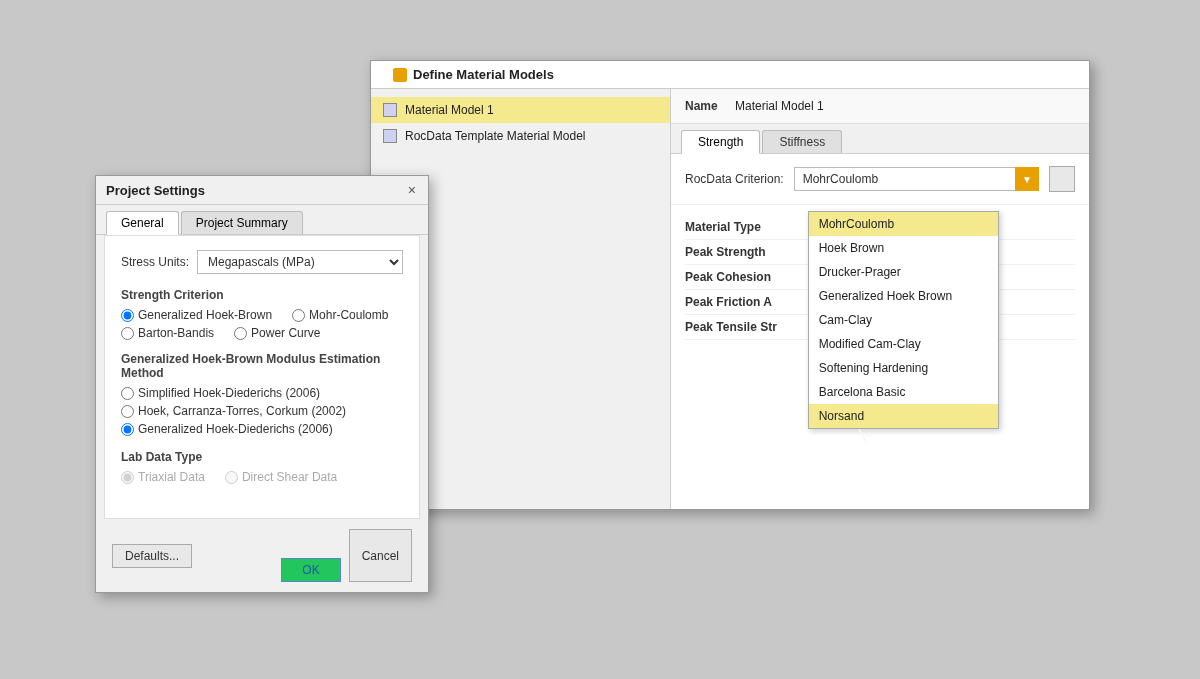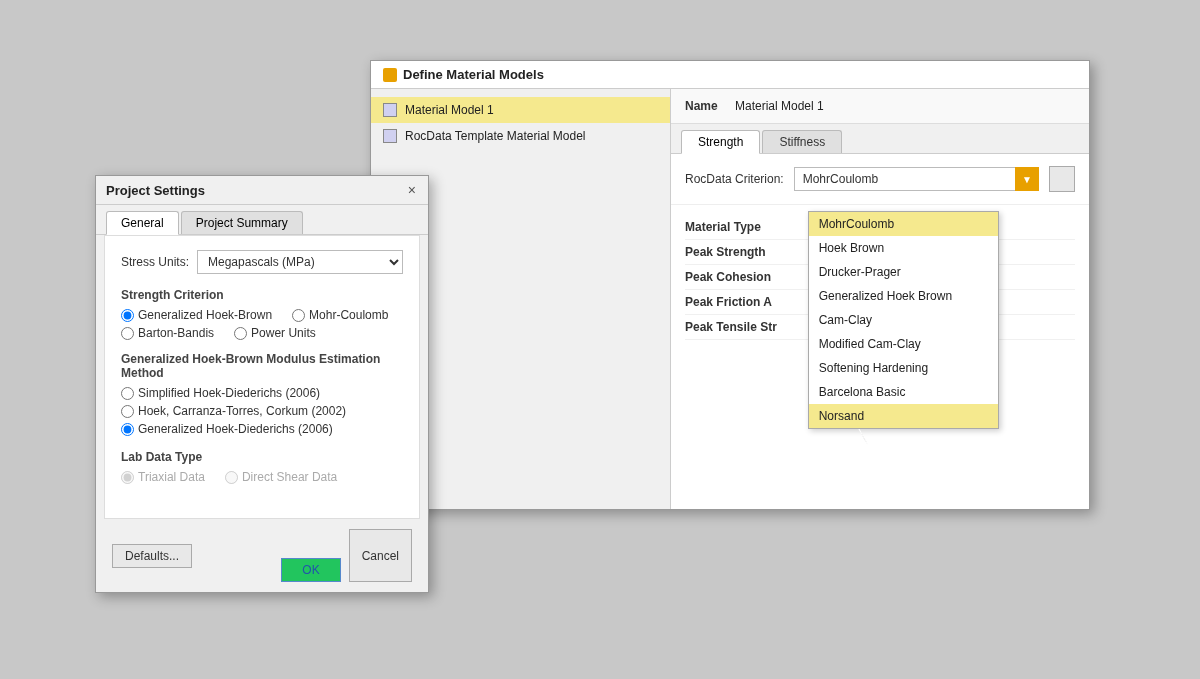--- a/index.html
+++ b/index.html
@@ -19,21 +19,21 @@
       top: 60px;
       left: 370px;
       width: 720px;
       background: #f0f0f0;
       border: 1px solid #999;
       box-shadow: 4px 4px 12px rgba(0,0,0,0.3);
     }
     .dialog-titlebar {
       background: #fff;
       border-bottom: 1px solid #ccc;
-      padding: 6px 12px;
+      padding: 6px 22px;
       display: flex;
       align-items: center;
       gap: 6px;
     }
     .title-icon {
       width: 14px;
       height: 14px;
       background: #e8a000;
       border-radius: 2px;
       flex-shrink: 0;
@@ -505,21 +505,21 @@
           <span>Mohr-Coulomb</span>
         </div>
       </div>
       <div class="radio-row">
         <div class="radio-item">
           <input type="radio" name="strength" style="">
           <span>Barton-Bandis</span>
         </div>
         <div class="radio-item">
           <input type="radio" name="strength" style="">
-          <span>Power Units</span>
+          <span>Power Curve</span>
         </div>
       </div>
     </div>
 
     <div class="modulus-section">
       <div class="modulus-title">Generalized Hoek-Brown Modulus Estimation Method</div>
       <div class="modulus-radio-item">
         <input type="radio" name="modulus" style="">
         <span>Simplified Hoek-Diederichs (2006)</span>
       </div>

